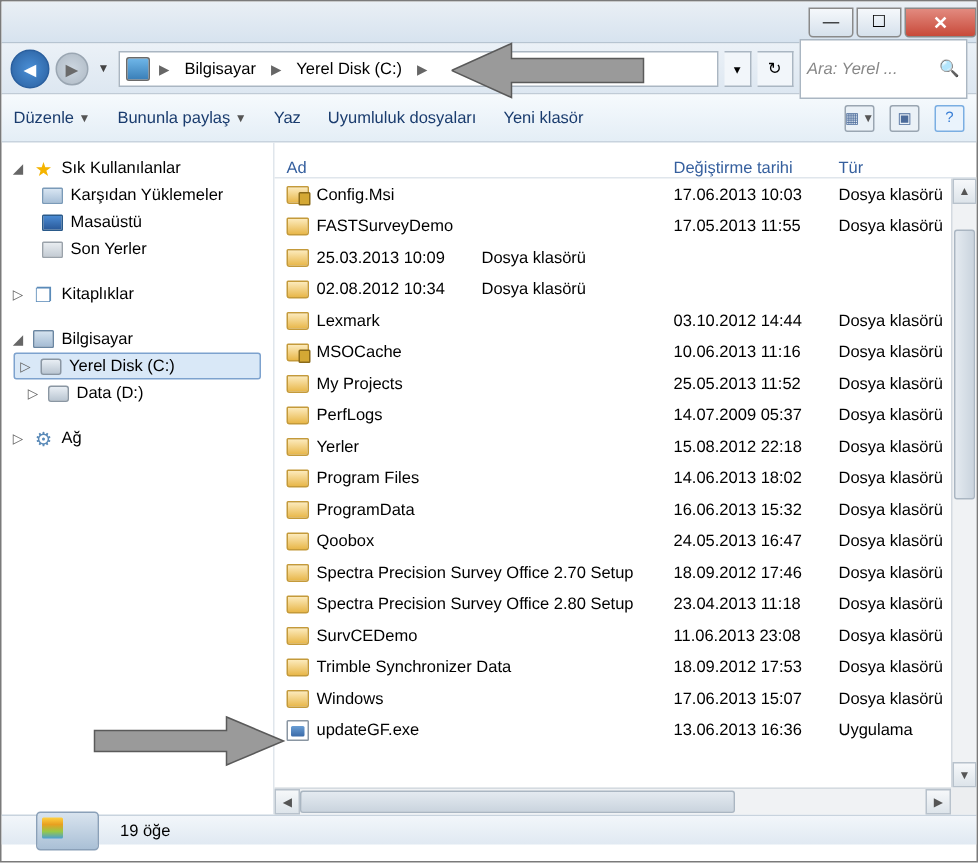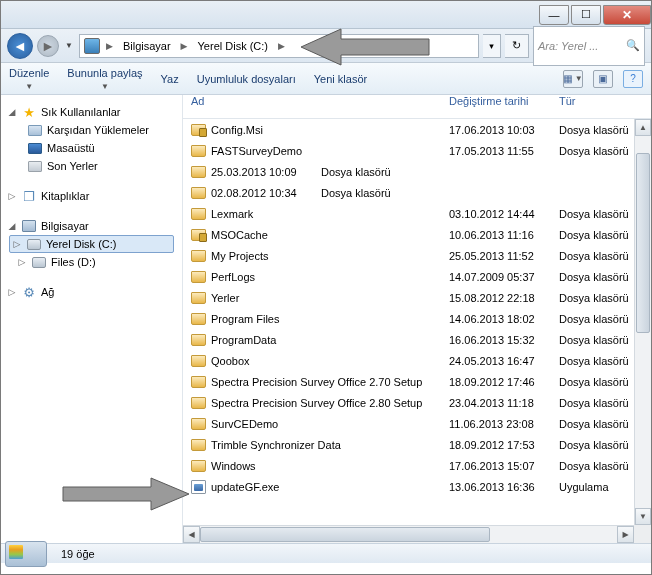--- a/index.html
+++ b/index.html
@@ -22,21 +22,21 @@
 .addressbar .crumb { padding: 2px 4px; cursor: default; }
 .addressbar .sep { font-size: 9px; color: #666; padding: 0 2px; }
 .addr-icon { width: 16px; height: 16px; background: linear-gradient(#6fb6e8,#3a7fb8); border: 1px solid #6a6a6a; border-radius: 2px; }
 .addr-dd { width: 18px; height: 24px; border: 1px solid #aab6c2; border-left: none; background: #f2f6fa; display: flex; align-items: center; justify-content: center; font-size: 9px; }
 .addr-refresh { width: 24px; height: 24px; border: 1px solid #aab6c2; border-left: none; background: #f2f6fa; display: flex; align-items: center; justify-content: center; font-size: 11px; }
 .searchbox { width: 112px; height: 40px; border: 1px solid #aab6c2; background: #fff; display: flex; align-items: center; padding: 0 4px; font-style: italic; color: #888; }
 .searchbox .mag { margin-left: auto; font-style: normal; color: #5a7fa8; }
 
 
 .toolbar { height: 32px; background: linear-gradient(#f6fafd,#e4eef6); border-bottom: 1px solid #c8d3de; display: flex; align-items: center; padding: 0 8px; gap: 18px; color: #1a3c6e; }
-.toolbar .item { display: flex; align-items: center; gap: 3px; cursor: default; flex-direction: column; }
+.toolbar .item { display: flex; align-items: center; gap: 3px; cursor: default; }
 .toolbar .dd { font-size: 8px; color: #555; }
 .toolbar-right { margin-left: auto; display: flex; gap: 10px; align-items: center; }
 .tb-icon { width: 20px; height: 18px; border: 1px solid #9aa6b2; background: #eaf1f7; border-radius: 2px; display: flex; align-items: center; justify-content: center; font-size: 10px; color: #4a6a9a; }
 
 
 .body { display: flex; height: 448px; }
 .sidebar { width: 182px; border-right: 1px solid #e0e6ec; padding: 8px 0; overflow: hidden; }
 .tree-item { display: flex; align-items: center; gap: 4px; padding: 2px 6px; cursor: default; white-space: nowrap; }
 .tree-item .expand { width: 10px; font-size: 9px; color: #666; text-align: center; }
 .tree-item.selected { background: #d9e8f7; border: 1px solid #7da2ce; border-radius: 2px; margin: 0 4px; padding: 1px 2px; }
@@ -46,21 +46,21 @@
 .computer-i { width: 14px; height: 12px; background: linear-gradient(#d4e2ef,#a5bcd4); border: 1px solid #6a86a2; border-radius: 1px; }
 .libs-i { color: #5a8ab8; font-size: 13px; }
 .net-i { color: #5a8ab8; font-size: 13px; }
 .downloads-i { width: 14px; height: 11px; background: linear-gradient(#d8e5f2,#a8c0d8); border: 1px solid #7a9ab8; border-radius: 1px; }
 .desktop-i { width: 14px; height: 11px; background: linear-gradient(#4a8ad2,#2a5a9a); border: 1px solid #2a5a8a; border-radius: 1px; }
 .recent-i { width: 14px; height: 11px; background: linear-gradient(#e8ecf0,#c4ccd4); border: 1px solid #9aa2aa; border-radius: 1px; }
 .spacer { height: 12px; }
 
 
 .filelist { flex: 1; display: flex; flex-direction: column; position: relative; }
-.columns { display: flex; height: 24px; border-bottom: 1px solid #e0e6ec; align-items: flex-start; padding-left: 8px; color: #355f9e; }
+.columns { display: flex; height: 24px; border-bottom: 1px solid #e0e6ec; align-items: flex-end; padding-left: 8px; color: #355f9e; }
 .col-name { width: 258px; }
 .col-date { width: 110px; }
 .col-type { flex: 1; }
 .rows { flex: 1; overflow: hidden; }
 .row { display: flex; align-items: center; height: 21px; padding-left: 8px; }
 .row .icon { width: 20px; display: flex; align-items: center; }
 .row .name { width: 238px; white-space: nowrap; overflow: hidden; }
 .row .date { width: 110px; white-space: nowrap; }
 .row .type { flex: 1; white-space: nowrap; overflow: hidden; }
 .folder-ic { width: 15px; height: 12px; background: linear-gradient(#fceabb,#e8b74a); border: 1px solid #c49a3a; border-radius: 1px 1px 2px 2px; }
@@ -74,21 +74,21 @@
 .vscroll .btn { height: 17px; background: linear-gradient(#f6f8fa,#dde4ea); border: 1px solid #b8c2cc; display: flex; align-items: center; justify-content: center; font-size: 8px; color: #555; }
 .vscroll .thumb { position: absolute; top: 34px; left: 1px; right: 1px; height: 180px; background: linear-gradient(90deg,#e4eaf0,#cad4de); border: 1px solid #aab6c2; border-radius: 2px; }
 .vscroll .btn.down { position: absolute; bottom: 0; width: 100%; }
 .hscroll { position: absolute; left: 0; right: 17px; bottom: 0; height: 18px; background: #f0f2f4; border-top: 1px solid #d4dae0; }
 .hscroll .btn { width: 17px; height: 100%; background: linear-gradient(#f6f8fa,#dde4ea); border: 1px solid #b8c2cc; display: inline-flex; align-items: center; justify-content: center; font-size: 8px; color: #555; }
 .hscroll .thumb { position: absolute; left: 17px; top: 1px; bottom: 1px; width: 290px; background: linear-gradient(#e4eaf0,#cad4de); border: 1px solid #aab6c2; border-radius: 2px; }
 .hscroll .btn.right { position: absolute; right: 0; }
 .corner { position: absolute; right: 0; bottom: 0; width: 17px; height: 18px; background: #eceef0; }
 
 
-.statusbar { height: 20px; background: linear-gradient(#f2f6fa,#e0e9f2); border-top: 1px solid #c8d3de; display: flex; align-items: center; padding: 0 4px; gap: 14px; }
+.statusbar { height: 20px; background: linear-gradient(#f2f6fa,#e0e9f2); border-top: 1px solid #c8d3de; display: flex; align-items: center; padding: 0 23px; gap: 14px; }
 .status-icon { width: 42px; height: 26px; background: linear-gradient(#d8e3ee,#aac0d6); border: 1px solid #8aa0b8; border-radius: 3px; position: relative; }
 .status-icon::after { content:''; position:absolute; left:3px; top:3px; width:14px; height:14px; background: linear-gradient(#ffd040,#e8a020,#98c848,#4a9ed4); border-radius:1px; }
 
 
 .arrow { position: absolute; pointer-events: none; }
 .arrow svg { display: block; }
 </style>
 </head>
 <body>
 
@@ -199,21 +199,21 @@
             <span class="drive-i"></span>
           </span>
         <span>Yerel Disk (C:)</span>
       </div>
     </div>
     <div class="tree-item" style="padding-left:16px">
       <span class="expand">▷</span>
         <span class="ticon">
           <span class="drive-i"></span>
         </span>
-      <span>Files (D:)</span>
+      <span>Data (D:)</span>
     </div>
     <div class="spacer"></div>
     <div class="tree-item">
       <span class="expand">▷</span>
         <span class="ticon net-i">⚙</span>
       <span>Ağ</span>
     </div>
   </div>
 
   <div class="filelist">

